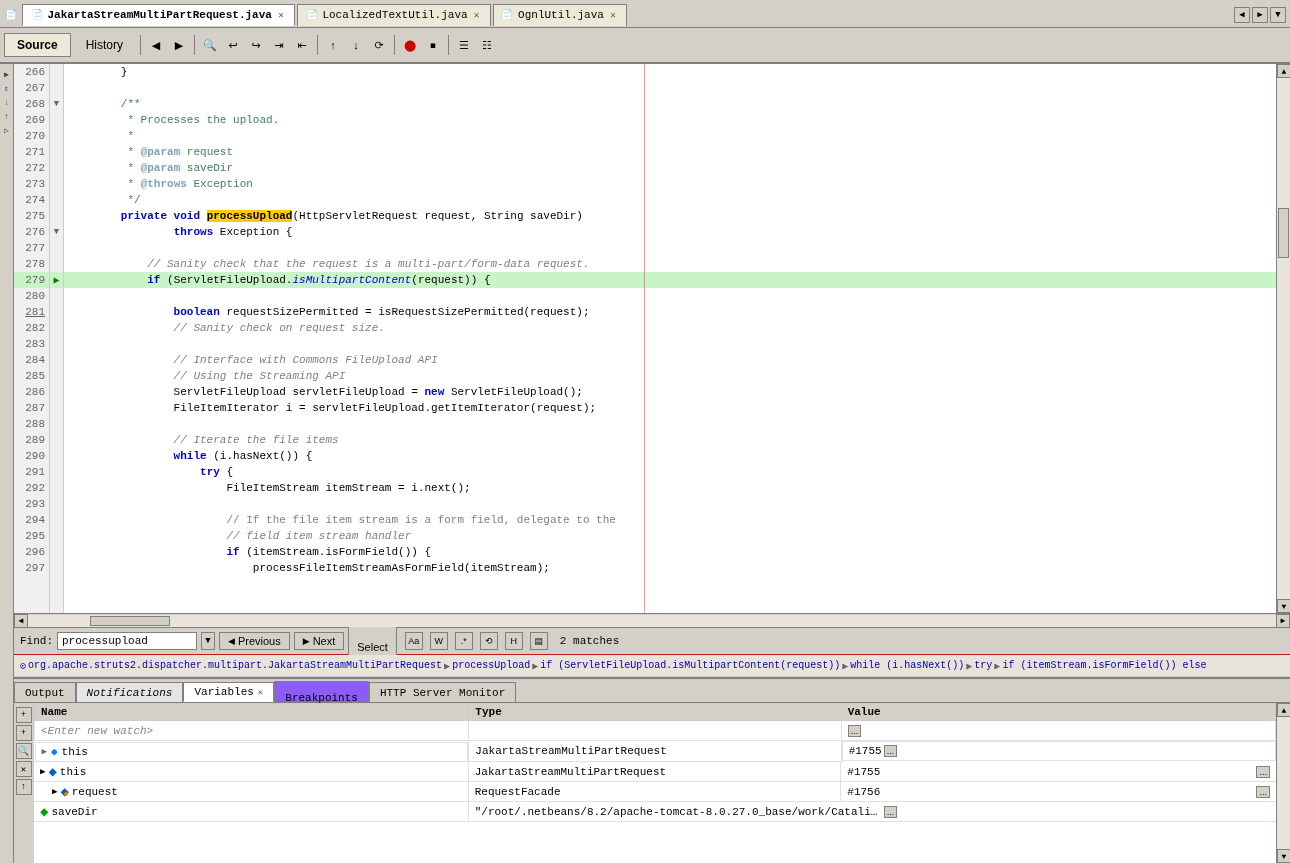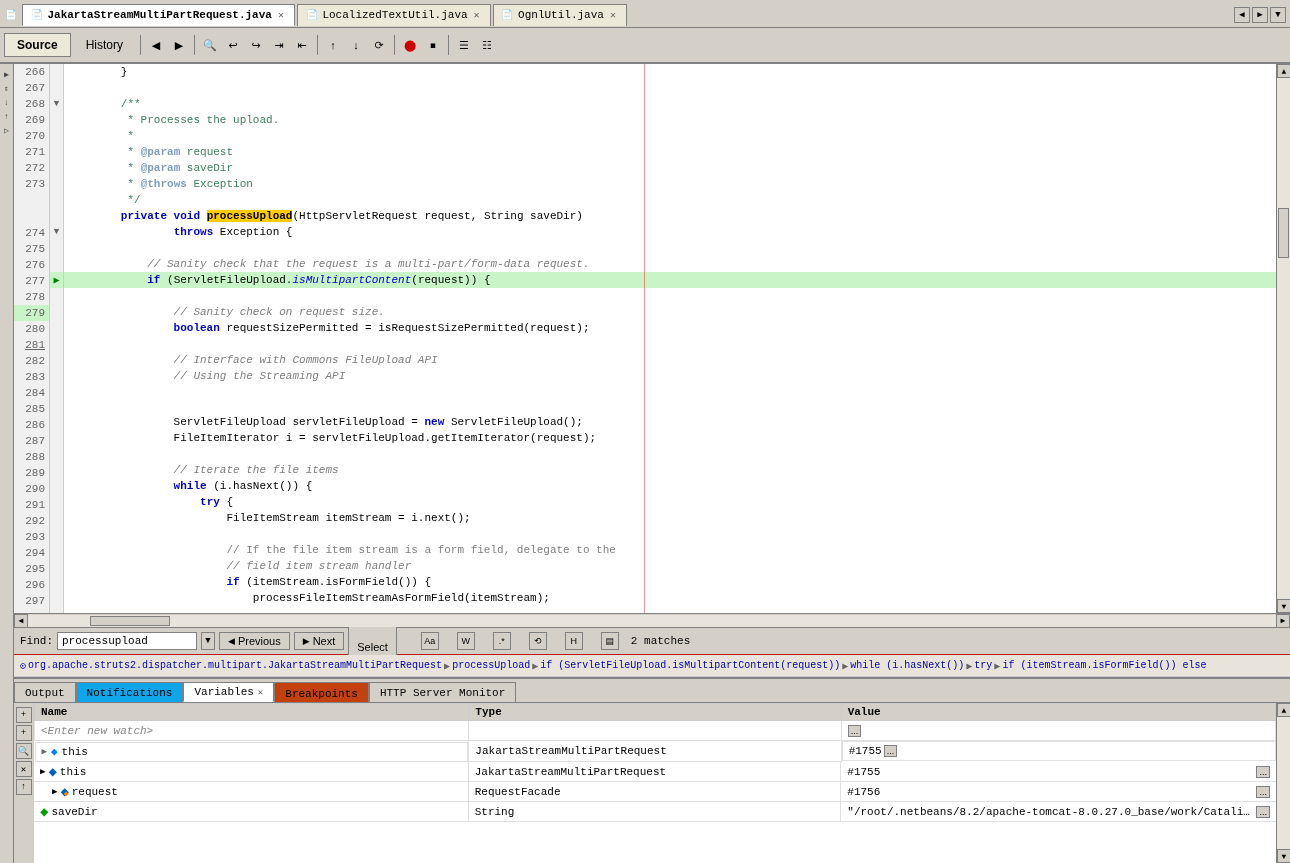--- a/index.html
+++ b/index.html
@@ -124,21 +124,21 @@
 
         <div style="width:36px;background:#f0f0f0;border-right:1px solid #ccc;overflow:hidden;font-family:'Courier New',monospace;font-size:11px;color:#666;">
           <div style="height:16px;display:flex;align-items:center;justify-content:flex-end;padding-right:4px;">266</div>
           <div style="height:16px;display:flex;align-items:center;justify-content:flex-end;padding-right:4px;">267</div>
           <div style="height:16px;display:flex;align-items:center;justify-content:flex-end;padding-right:4px;">268</div>
           <div style="height:16px;display:flex;align-items:center;justify-content:flex-end;padding-right:4px;">269</div>
           <div style="height:16px;display:flex;align-items:center;justify-content:flex-end;padding-right:4px;">270</div>
           <div style="height:16px;display:flex;align-items:center;justify-content:flex-end;padding-right:4px;">271</div>
           <div style="height:16px;display:flex;align-items:center;justify-content:flex-end;padding-right:4px;">272</div>
           <div style="height:16px;display:flex;align-items:center;justify-content:flex-end;padding-right:4px;">273</div>
-          <div style="height:16px;display:flex;align-items:center;justify-content:flex-end;padding-right:4px;margin-top:33px;">274</div>
+          <div style="height:16px;display:flex;align-items:center;justify-content:flex-end;padding-right:4px;">274</div>
           <div style="height:16px;display:flex;align-items:center;justify-content:flex-end;padding-right:4px;">275</div>
           <div style="height:16px;display:flex;align-items:center;justify-content:flex-end;padding-right:4px;">276</div>
           <div style="height:16px;display:flex;align-items:center;justify-content:flex-end;padding-right:4px;">277</div>
           <div style="height:16px;display:flex;align-items:center;justify-content:flex-end;padding-right:4px;">278</div>
           <div style="height:16px;display:flex;align-items:center;justify-content:flex-end;padding-right:4px;background:#c8f4c8;">279</div>
           <div style="height:16px;display:flex;align-items:center;justify-content:flex-end;padding-right:4px;">280</div>
           <div style="height:16px;display:flex;align-items:center;justify-content:flex-end;padding-right:4px;text-decoration:underline;">281</div>
           <div style="height:16px;display:flex;align-items:center;justify-content:flex-end;padding-right:4px;">282</div>
           <div style="height:16px;display:flex;align-items:center;justify-content:flex-end;padding-right:4px;">283</div>
           <div style="height:16px;display:flex;align-items:center;justify-content:flex-end;padding-right:4px;">284</div>
@@ -208,26 +208,26 @@
           <div style="height:16px;padding-left:4px;white-space:pre;display:flex;align-items:center;"><span style="color:#3f7f5f;">         * </span><span style="color:#7f9fbf;font-weight:bold;">@param</span><span style="color:#3f7f5f;"> request</span></div>
           <div style="height:16px;padding-left:4px;white-space:pre;display:flex;align-items:center;"><span style="color:#3f7f5f;">         * </span><span style="color:#7f9fbf;font-weight:bold;">@param</span><span style="color:#3f7f5f;"> saveDir</span></div>
           <div style="height:16px;padding-left:4px;white-space:pre;display:flex;align-items:center;"><span style="color:#3f7f5f;">         * </span><span style="color:#7f9fbf;font-weight:bold;">@throws</span><span style="color:#3f7f5f;"> Exception</span></div>
           <div style="height:16px;padding-left:4px;white-space:pre;display:flex;align-items:center;"><span style="color:#3f7f5f;">         */</span></div>
           <div style="height:16px;padding-left:4px;white-space:pre;display:flex;align-items:center;"><span style="color:#0000cc;font-weight:bold;">        private void </span><span style="background:#ffcc00;color:#000;font-weight:bold;">processUpload</span><span style="color:#000;">(HttpServletRequest request, String saveDir)</span></div>
           <div style="height:16px;padding-left:4px;white-space:pre;display:flex;align-items:center;"><span style="color:#000;">                </span><span style="color:#0000cc;font-weight:bold;">throws</span><span style="color:#000;"> Exception {</span></div>
           <div style="height:16px;padding-left:4px;white-space:pre;display:flex;align-items:center;"></div>
           <div style="height:16px;padding-left:4px;white-space:pre;display:flex;align-items:center;"><span style="color:#808080;font-style:italic;">            // Sanity check that the request is a multi-part/form-data request.</span></div>
           <div style="height:16px;padding-left:4px;white-space:pre;display:flex;align-items:center;background:#c8f4c8;"><span style="color:#0000cc;font-weight:bold;">            if </span><span style="color:#000;">(ServletFileUpload.</span><span style="color:#0000cc;font-style:italic;">isMultipartContent</span><span style="color:#000;">(request)) {</span></div>
           <div style="height:16px;padding-left:4px;white-space:pre;display:flex;align-items:center;"></div>
+          <div style="height:16px;padding-left:4px;white-space:pre;display:flex;align-items:center;"><span style="color:#0000cc;font-weight:bold;">                boolean </span><span style="color:#000;">requestSizePermitted = isRequestSizePermitted(request);</span></div>
           <div style="height:16px;padding-left:4px;white-space:pre;display:flex;align-items:center;"><span style="color:#808080;font-style:italic;">                // Sanity check on request size.</span></div>
-          <div style="height:16px;padding-left:4px;white-space:pre;display:flex;align-items:center;"><span style="color:#0000cc;font-weight:bold;">                boolean </span><span style="color:#000;">requestSizePermitted = isRequestSizePermitted(request);</span></div>
           <div style="height:16px;padding-left:4px;white-space:pre;display:flex;align-items:center;"></div>
           <div style="height:16px;padding-left:4px;white-space:pre;display:flex;align-items:center;"><span style="color:#808080;font-style:italic;">                // Interface with Commons FileUpload API</span></div>
           <div style="height:16px;padding-left:4px;white-space:pre;display:flex;align-items:center;"><span style="color:#808080;font-style:italic;">                // Using the Streaming API</span></div>
-          <div style="height:16px;padding-left:4px;white-space:pre;display:flex;align-items:center;margin-top:30px;"><span style="color:#000;">                ServletFileUpload servletFileUpload = </span><span style="color:#0000cc;font-weight:bold;">new</span><span style="color:#000;"> ServletFileUpload();</span></div>
+          <div style="height:16px;padding-left:4px;white-space:pre;display:flex;align-items:center;"><span style="color:#000;">                ServletFileUpload servletFileUpload = </span><span style="color:#0000cc;font-weight:bold;">new</span><span style="color:#000;"> ServletFileUpload();</span></div>
           <div style="height:16px;padding-left:4px;white-space:pre;display:flex;align-items:center;"><span style="color:#000;">                FileItemIterator i = servletFileUpload.getItemIterator(request);</span></div>
           <div style="height:16px;padding-left:4px;white-space:pre;display:flex;align-items:center;"></div>
           <div style="height:16px;padding-left:4px;white-space:pre;display:flex;align-items:center;"><span style="color:#808080;font-style:italic;">                // Iterate the file items</span></div>
           <div style="height:16px;padding-left:4px;white-space:pre;display:flex;align-items:center;"><span style="color:#0000cc;font-weight:bold;">                while</span><span style="color:#000;"> (i.hasNext()) {</span></div>
           <div style="height:16px;padding-left:4px;white-space:pre;display:flex;align-items:center;"><span style="color:#000;">                    </span><span style="color:#0000cc;font-weight:bold;">try</span><span style="color:#000;"> {</span></div>
           <div style="height:16px;padding-left:4px;white-space:pre;display:flex;align-items:center;"><span style="color:#000;">                        FileItemStream itemStream = i.next();</span></div>
           <div style="height:16px;padding-left:4px;white-space:pre;display:flex;align-items:center;"></div>
           <div style="height:16px;padding-left:4px;white-space:pre;display:flex;align-items:center;"><span style="color:#808080;">                        // If the file item stream is a form field, delegate to the</span></div>
           <div style="height:16px;padding-left:4px;white-space:pre;display:flex;align-items:center;"><span style="color:#808080;font-style:italic;">                        // field item stream handler</span></div>
           <div style="height:16px;padding-left:4px;white-space:pre;display:flex;align-items:center;"><span style="color:#0000cc;font-weight:bold;">                        if</span><span style="color:#000;"> (itemStream.isFormField()) {</span></div>
@@ -261,21 +261,21 @@
         <span>Previous</span>
       </button>
       <button style="background:#d4d0c8;border:1px solid #808080;padding:1px 8px;height:18px;font-size:11px;cursor:pointer;display:flex;align-items:center;gap:3px;">
         <span style="font-size:9px;">▶</span>
         <span>Next</span>
       </button>
       <button style="background:#d4d0c8;border:1px solid #808080;padding:19px 8px;height:18px;font-size:11px;cursor:pointer;">
         <span>Select</span>
       </button>
 
-      <div style="display:flex;gap:18px;margin-left:20px;">
+      <div style="display:flex;gap:7px;margin-left:4px;">
         <button style="width:18px;height:18px;background:#d4d0c8;border:1px solid #808080;cursor:pointer;font-size:9px;display:flex;align-items:center;justify-content:center;">Aa</button>
         <button style="width:18px;height:18px;background:#d4d0c8;border:1px solid #808080;cursor:pointer;font-size:9px;display:flex;align-items:center;justify-content:center;">W</button>
         <button style="width:18px;height:18px;background:#d4d0c8;border:1px solid #808080;cursor:pointer;font-size:9px;display:flex;align-items:center;justify-content:center;">.*</button>
         <button style="width:18px;height:18px;background:#d4d0c8;border:1px solid #808080;cursor:pointer;font-size:9px;display:flex;align-items:center;justify-content:center;">⟲</button>
         <button style="width:18px;height:18px;background:#d4d0c8;border:1px solid #808080;cursor:pointer;font-size:9px;display:flex;align-items:center;justify-content:center;">H</button>
         <button style="width:18px;height:18px;background:#d4d0c8;border:1px solid #808080;cursor:pointer;font-size:9px;display:flex;align-items:center;justify-content:center;">▤</button>
       </div>
 
       <span style="margin-left:8px;font-size:11px;">2 matches</span>
     </div>
@@ -294,28 +294,28 @@
       <span style="color:#666;">▶</span>
       <span style="color:#0000aa;cursor:pointer;white-space:nowrap;">if (itemStream.isFormField()) else</span>
     </div>
 
     <div style="border-top:2px solid #808080;">
 
       <div style="display:flex;background:#d4d0c8;border-bottom:1px solid #808080;height:24px;align-items:flex-end;">
         <div style="padding:2px 10px;background:#d4d0c8;border:1px solid #808080;border-bottom:none;font-size:11px;cursor:pointer;height:20px;display:flex;align-items:center;">
           <span>Output</span>
         </div>
-        <div style="padding:2px 10px;background:#0ea5e9;border:1px solid #808080;border-bottom:none;font-size:11px;cursor:pointer;height:20px;display:flex;align-items:center;">
+        <div style="padding:2px 10px;background:#e5e5e5;border:1px solid #808080;border-bottom:none;font-size:11px;cursor:pointer;height:20px;display:flex;align-items:center;font-style:italic;">
           <span>Notifications</span>
         </div>
         <div style="padding:2px 10px;background:#fff;border:1px solid #808080;border-bottom:1px solid #fff;font-size:11px;cursor:pointer;height:20px;display:flex;align-items:center;gap:4px;">
           <span>Variables</span>
           <span style="font-size:9px;color:#666;cursor:pointer;">✕</span>
         </div>
-        <div style="padding:2px 10px;background:#c2410c;border:1px solid #808080;border-bottom:none;font-size:11px;cursor:pointer;height:20px;display:flex;align-items:flex-end;">
+        <div style="padding:10px 10px;background:#8b5cf6;border:1px solid #808080;border-bottom:none;font-size:11px;cursor:pointer;height:20px;display:flex;align-items:flex-start;">
           <span>Breakpoints</span>
         </div>
         <div style="padding:2px 10px;background:#d4d0c8;border:1px solid #808080;border-bottom:none;font-size:11px;cursor:pointer;height:20px;display:flex;align-items:center;">
           <span>HTTP Server Monitor</span>
         </div>
       </div>
 
       <div style="height:160px;background:#fff;display:flex;">
 
         <div style="width:20px;background:#d4d0c8;border-right:1px solid #ccc;display:flex;flex-direction:column;align-items:center;padding-top:4px;gap:2px;flex-shrink:0;">
@@ -385,21 +385,20 @@
                 <span>#1756</span>
                 <button style="font-size:9px;border:1px solid #808080;background:#d4d0c8;cursor:pointer;padding:0 2px;margin-left:auto;">...</button>
               </div>
             </div>
 
             <div style="display:flex;border-bottom:1px solid #e0e0e0;height:20px;align-items:center;">
               <div style="width:35%;border-right:1px solid #e0e0e0;padding:0 6px 0 6px;display:flex;align-items:center;gap:3px;height:100%;">
                 <span style="color:#00a000;font-size:14px;">◆</span>
                 <span>saveDir</span>
               </div>
-              <div style="width:30%;border-right:1px solid #e0e0e0;padding:0 6px;height:100%;display:flex;align-items:center;">String</div>
               <div style="width:35%;padding:0 6px;height:100%;display:flex;align-items:center;gap:2px;overflow:hidden;">
                 <span style="overflow:hidden;text-overflow:ellipsis;white-space:nowrap;">"/root/.netbeans/8.2/apache-tomcat-8.0.27.0_base/work/Catalina/lo..."</span>
                 <button style="font-size:9px;border:1px solid #808080;background:#d4d0c8;cursor:pointer;padding:0 2px;flex-shrink:0;margin-left:auto;">...</button>
               </div>
             </div>
           </div>
         </div>
 
         <div style="width:14px;background:#d4d0c8;border-left:1px solid #808080;display:flex;flex-direction:column;flex-shrink:0;">
           <div style="width:14px;height:14px;background:#d4d0c8;border:1px solid #808080;display:flex;align-items:center;justify-content:center;font-size:8px;cursor:pointer;">▲</div>

